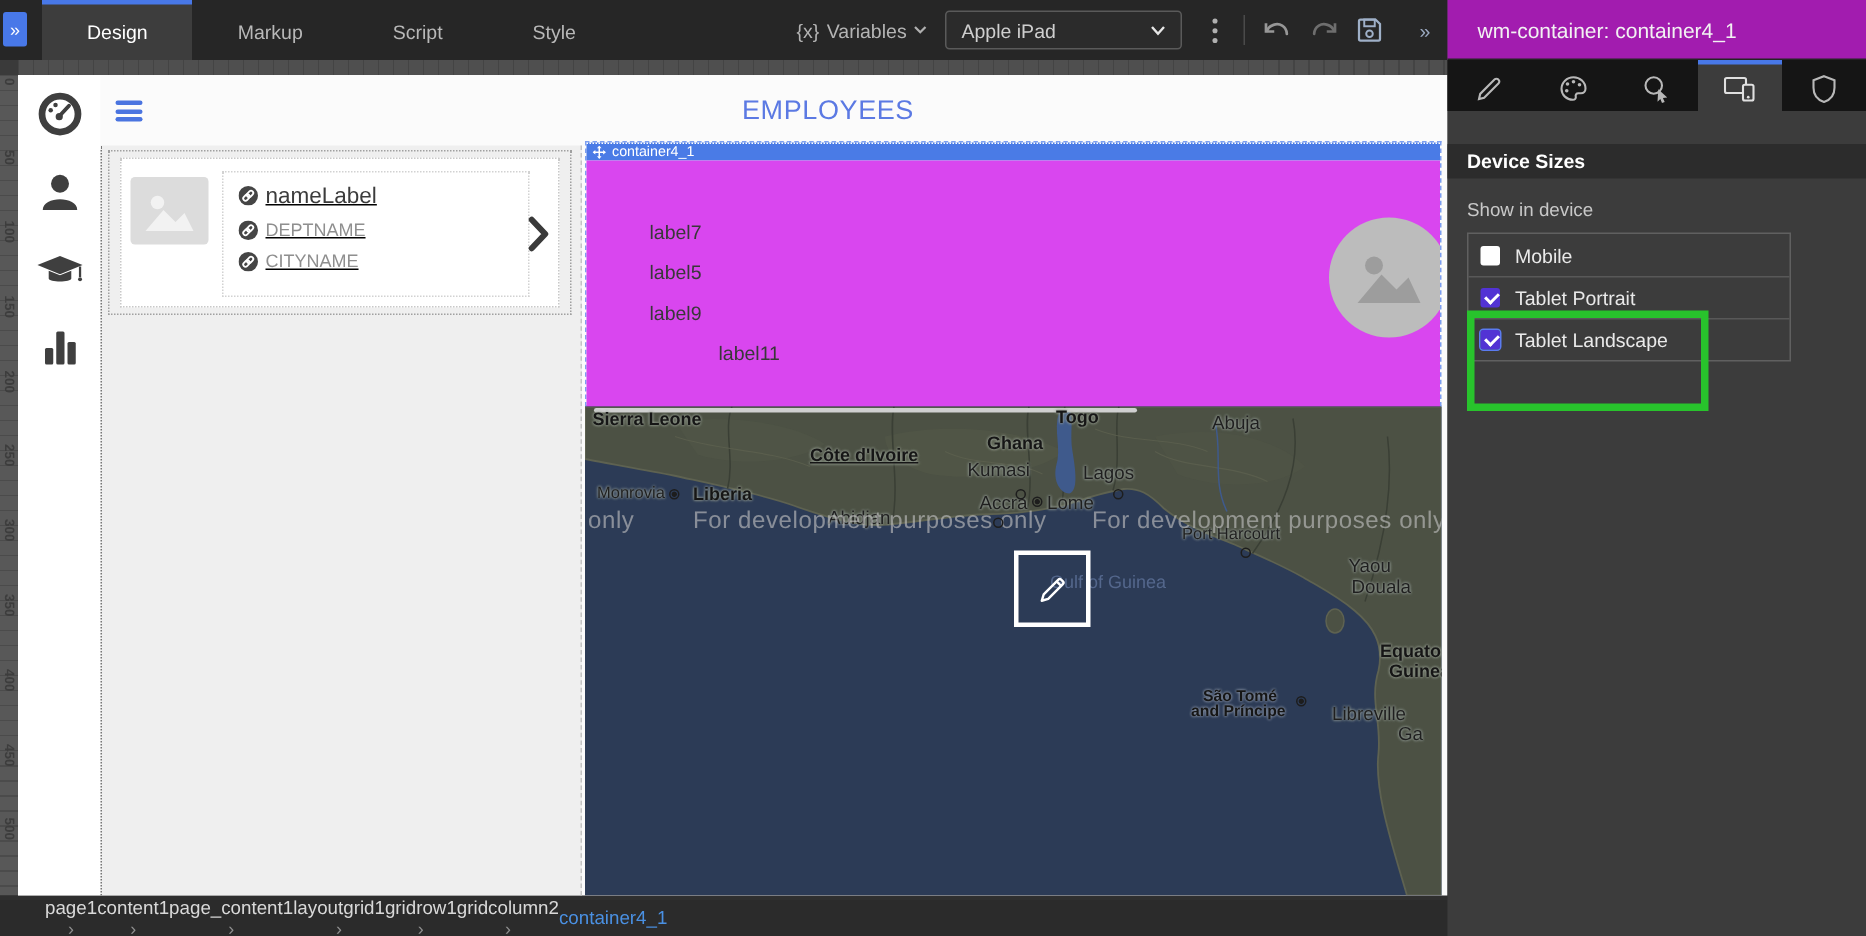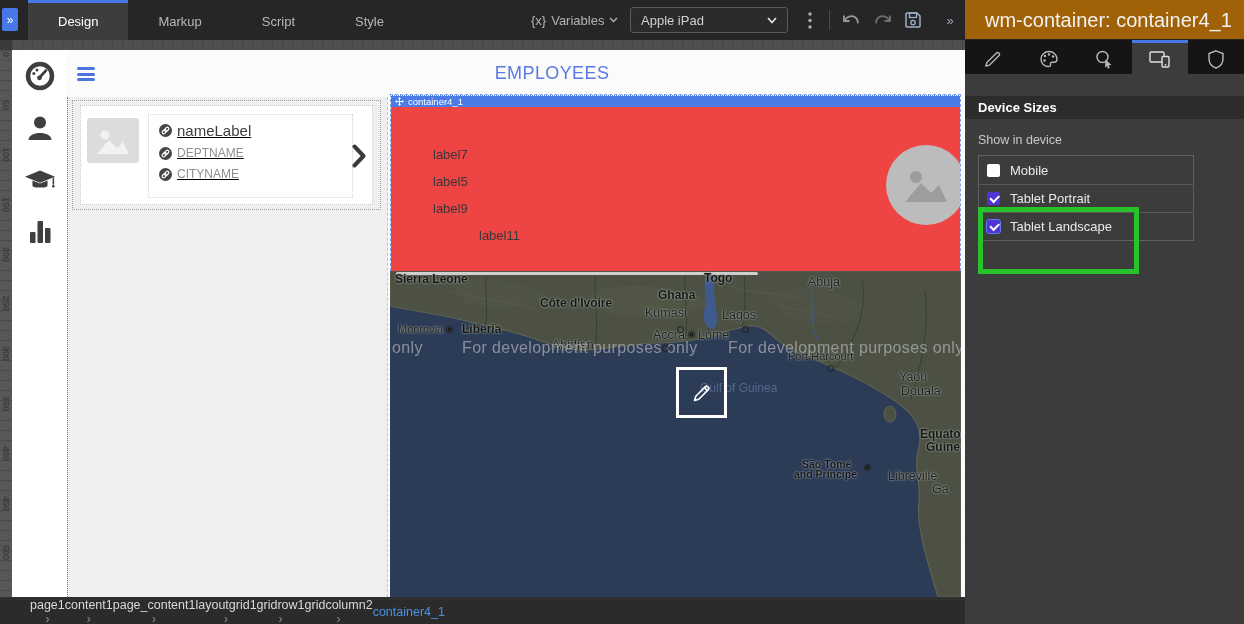--- a/index.html
+++ b/index.html
@@ -47,21 +47,21 @@
   .img-ph { position:absolute; left:6px; top:12px; width:52px; height:45px; background:#dcdcdc; border-radius:3px; display:flex; align-items:center; justify-content:center; }
   .fields { position:absolute; left:67px; top:8px; width:205px; height:84px; border:1px dotted #d2d2d2; padding:7px 0 0 10px; display:flex; flex-direction:column; gap:7px;text-decoration:underline; }
   .field-row { display:flex; align-items:center; gap:5px; }
   .field-row.primary .field-label { font-size:15px; color:#3c3c3c; }
   .field-row.secondary .field-label { font-size:12px; color:#8f8f8f; }
   .chevron-wrap { position:absolute; right:4px; top:30px; width:18px; height:40px; display:flex; align-items:center; justify-content:center; }
 
   .sel-wrap { position:absolute; left:378px; top:44px; width:571px; height:177px; border:1px dashed #7d9ff0; }
   .sel-bar { position:absolute; left:0; top:0; width:100%; height:12px; background:#4a7be6; border-top:1px dotted #fff; display:flex; align-items:center; gap:4px; padding-left:4px; cursor:move; }
   .sel-bar-label { color:#fff; font-size:9.5px; line-height:10px; }
-  .container4 { position:absolute; left:0; top:12px; width:100%; height:188px; background:#ef4444; border-bottom:1px solid #909090; overflow:hidden; }
+  .container4 { position:absolute; left:0; top:12px; width:100%; height:188px; background:#d946ef; border-bottom:1px solid #909090; overflow:hidden; }
   .glabel { position:absolute; left:42px; font-size:13px; color:#383838; cursor:pointer; }
   .big-circle { position:absolute; left:495px; top:38px; width:80px; height:80px; background:#bcbcbc; border-radius:50%; display:flex; align-items:center; justify-content:center; }
 
   
   .map { position:absolute; left:378px; top:221px; width:571px; height:326px; background:#2c3b56; overflow:hidden; cursor:grab; }
   .map-svg { position:absolute; left:0; top:0; width:100%; height:100%; }
   .map-topbar { position:absolute; left:6px; top:1px; width:362px; height:3px; background:#d0d0d0; border-radius:2px; }
   .mlabel { position:absolute; white-space:nowrap; line-height:13px; }
   .mlabel.country { font-size:12px; font-weight:bold; color:#161616; text-shadow:0 0 2px #98a094,0 0 2px #98a094; }
   .mlabel.country-sm { font-size:10.5px; font-weight:bold; color:#161616; text-shadow:0 0 2px #8d97a8,0 0 2px #8d97a8; }
@@ -77,21 +77,21 @@
   
   #breadcrumb { position:absolute; left:0; top:600px; width:965px; height:24px; background:#2b2b2b; display:flex; align-items:center; padding-left:30px; }
   .crumb-group { display:flex; align-items:center;flex-direction:column; }
   .crumb { color:#d9d9d9; font-size:12.5px; cursor:pointer; }
   .crumb-group.active .crumb { color:#4a90e2; }
   .sep { color:#8f8f8f; font-size:12px; margin:0 10px; }
   .sep:empty { display:none; }
 
   
   #panel { position:absolute; left:965px; top:0; width:279px; height:624px; background:#3c3c3c; }
-  .panel-title { height:40px; background:#a16207; border-bottom:1px solid #242424; color:#f2f2f2; font-size:20px; line-height:40px; padding-left:20px; }
+  .panel-title { height:40px; background:#a21caf; border-bottom:1px solid #242424; color:#f2f2f2; font-size:14px; line-height:40px; padding-left:20px; }
   .panel-tabs { height:34px; display:flex; background:#151515; }
   .ptab { flex:1; display:flex; align-items:center; justify-content:center; border-top:3px solid transparent; cursor:pointer; }
   .ptab.active { background:#3c3c3c; border-top-color:#4878e8; }
   .section-header { margin-top:22px; height:23px; background:#2c2c2c; color:#fff; font-size:13px; font-weight:bold; line-height:23px; padding-left:13px; }
   .show-label { margin:14px 0 8px 13px; color:#c8c8c8; font-size:12.5px; }
   .device-list { margin-left:13px; width:216px; border:1px solid #606060; }
   .device-row { height:28px; display:flex; align-items:center; padding-left:8px; cursor:pointer; }
   .device-row + .device-row { border-top:1px solid #585858; }
   .checkbox { width:13px; height:13px; background:#fff; border-radius:2px; position:relative; flex:none; }
   .checkbox.checked { background:#5233d4; }
@@ -308,21 +308,21 @@
         <path d="M95,55 C100,35 92,15 98,0 M205,76 C210,50 202,20 206,0 M295,68 C300,45 292,15 296,0 M318,64 C322,40 316,12 320,0 M352,56 C358,35 352,10 356,0 M445,98 C465,70 478,40 472,8 M520,130 C530,100 540,60 535,20" fill="none" stroke="#3a3f35" stroke-width="1"></path>
         <path d="M380,30 C400,42 430,38 455,50 M340,15 C365,25 390,20 415,30 M240,30 C260,40 285,35 305,45 M60,20 C90,30 120,28 150,40" fill="none" stroke="#5c604f" stroke-width="0.8" opacity="0.8"></path>
         <path d="M420,10 C425,30 418,50 428,70" fill="none" stroke="#3f5a8c" stroke-width="1"></path>
         <path d="M316,4 C312,16 318,28 314,40 C312,50 317,58 323,58 C329,56 327,42 325,30 C323,18 326,8 323,2 Z" fill="#3f5a8c"></path>
         <ellipse cx="500" cy="143" rx="6" ry="8" fill="#4c5144" stroke="#5e6251"></ellipse>
       </svg>
       <div class="map-topbar"></div>
       <div style="position:absolute;left:0;top:0;width:100%;height:100%">
 
       <span class="mlabel country" style="left: 5px; top: 2px;">Sierra Leone</span>
-          <span class="mlabel country" style="left: 150px; top: 26px;">Côte d'Ivoire</span>
+          <span class="mlabel country" style="left: 150px; top: 26px; text-decoration: underline;">Côte d'Ivoire</span>
           <span class="mlabel country" style="left: 268px; top: 18px;">Ghana</span>
           <span class="mlabel country" style="left: 314px; top: 1px;">Togo</span>
           <span class="mlabel country" style="left: 72px; top: 52px;">Liberia</span>
           <span class="mlabel city-lg" style="left: 418px; top: 5px;">Abuja</span>
           <span class="mlabel city-lg" style="left: 255px; top: 36px;">Kumasi</span>
           <span class="mlabel city-lg" style="left: 332px; top: 38px;">Lagos</span>
           <span class="mlabel city-sm" style="left: 8px; top: 52px;">Monrovia</span>
           <span class="mlabel city-lg" style="left: 263px; top: 58px;">Accra</span>
           <span class="mlabel city-lg" style="left: 308px; top: 58px;">Lome</span>
           <span class="mlabel city-lg" style="left: 162px; top: 68px;">Abidjan</span>

